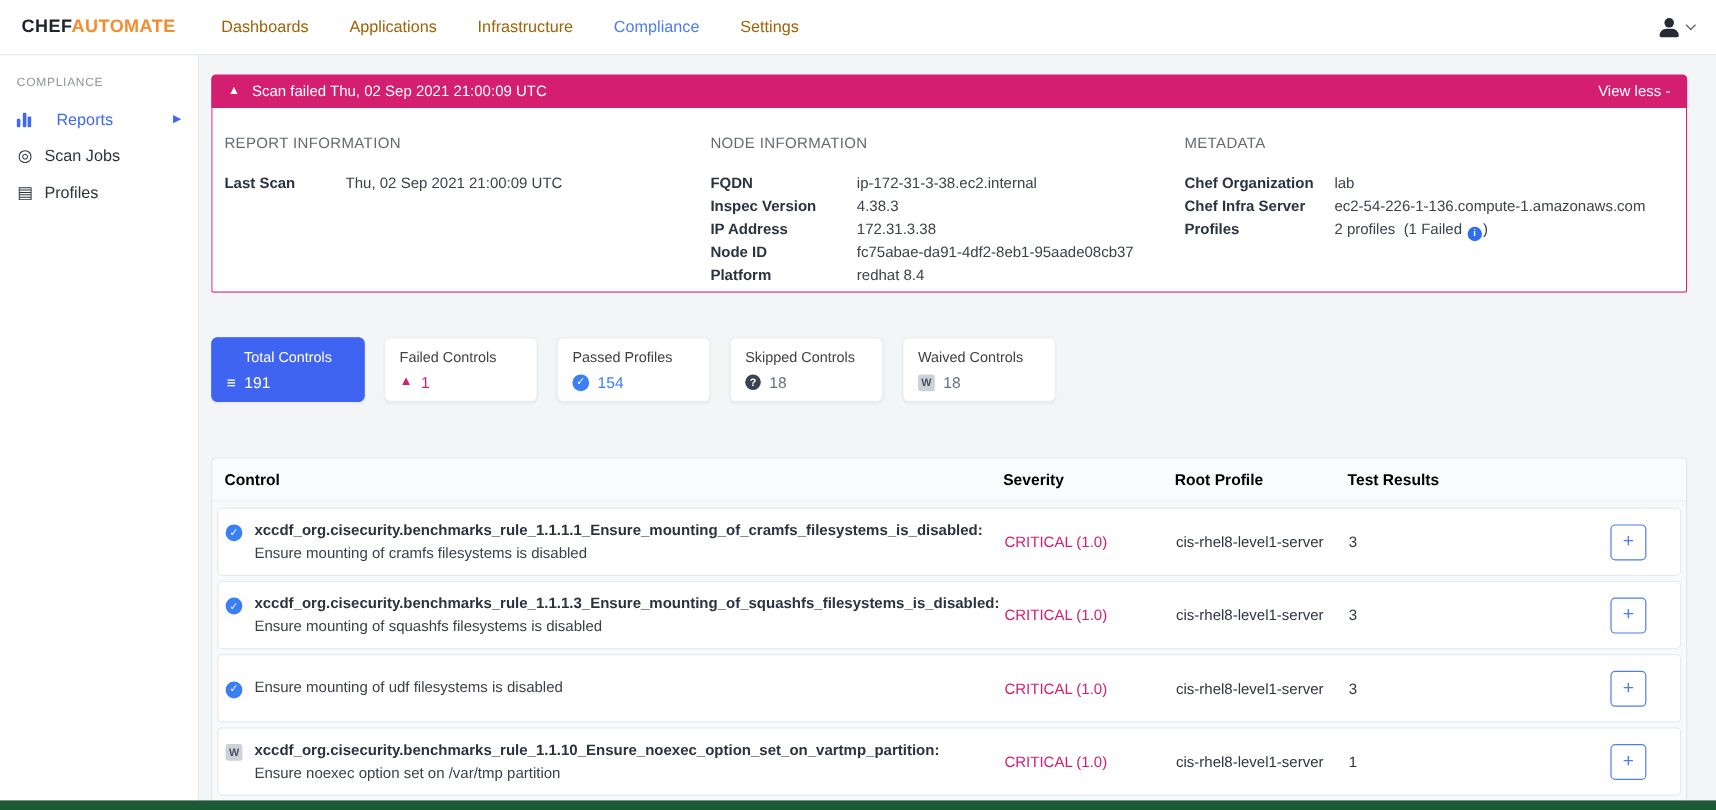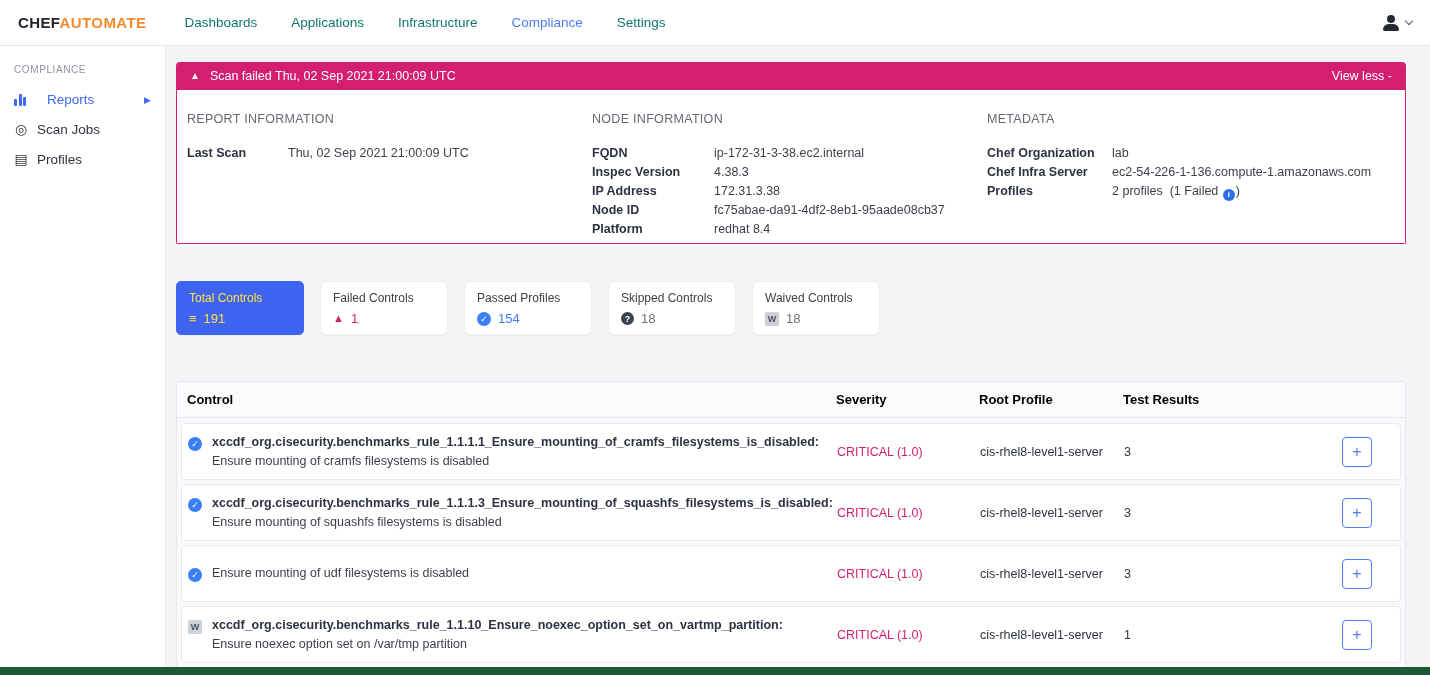--- a/index.html
+++ b/index.html
@@ -5,21 +5,21 @@
   * { margin:0; padding:0; box-sizing:border-box; }
   html,body { width:1430px; height:675px; overflow:hidden; background:#f4f5f7;
     font-family:"Liberation Sans","DejaVu Sans",sans-serif; color:#2e3440; }
 
   
   .topbar { position:absolute; top:0; left:0; width:1430px; height:46px; background:#fff;
     border-bottom:1px solid #e7e9ee; display:flex; align-items:center; padding:0 18px; z-index:5; }
   .logo { font-size:15px; font-weight:800; letter-spacing:.4px; margin-right:38px; white-space:nowrap; }
   .logo .chef { color:#20242f; }
   .logo .automate { color:#f68b2e; }
-  .nav-link { font-size:13.5px; color:#0f766e; margin-right:34px; cursor:pointer; text-decoration:none; }
+  .nav-link { font-size:13.5px; color:#a16207; margin-right:34px; cursor:pointer; text-decoration:none; }
   .nav-link.active { color:#4c7cf0; }
   .topbar-right { margin-left:auto; display:flex; align-items:center; gap:6px; }
   .user-glyph { position:relative; width:18px; height:16px; }
   .user-glyph .head { position:absolute; top:0; left:5px; width:8px; height:8px; border-radius:50%; background:#252a35; }
   .user-glyph .bodyv { position:absolute; bottom:0; left:1px; width:16px; height:7px; border-radius:8px 8px 2px 2px; background:#252a35; }
   .chev { width:6px; height:6px; border-right:1.5px solid #555b66; border-bottom:1.5px solid #555b66;
     transform:rotate(45deg); margin-top:-3px; }
 
   
   .sidebar { position:absolute; top:46px; left:0; bottom:0; width:166px; background:#fff;
@@ -52,21 +52,21 @@
   .info-dot { display:inline-flex; align-items:center; justify-content:center; width:12px; height:12px;
     border-radius:50%; background:#2f6df0; color:#fff; font-size:8px; font-weight:700; margin:0 1px; vertical-align:-2px; cursor:pointer; }
 
   
   .stats { display:flex; gap:16px; margin-top:37px; }
   .card { width:128px; height:54px; background:#fff; border:1px solid #eceef2; border-radius:5px;
     box-shadow:0 1px 2px rgba(30,40,60,.05); padding:9px 12px; cursor:pointer; }
   .card .c-label { font-size:12px; color:#404040; margin-bottom:6px; white-space:nowrap; }
   .card .c-value { display:flex; align-items:center; gap:7px; font-size:13px; color:#69707d; }
   .card.active { background:#3f64f2; border-color:#3f64f2; }
-  .card.active .c-label, .card.active .c-value { color:#fde047; }
+  .card.active .c-label, .card.active .c-value { color:#ffffff;text-align:center; }
   .list-glyph { font-size:13px; line-height:1; }
   .tri-pink { color:#d41f70; font-size:11px; line-height:1; }
   .num-failed { color:#d41f70; }
   .num-passed { color:#3b7ff5; }
   .circ-check { display:inline-flex; align-items:center; justify-content:center; width:14px; height:14px;
     border-radius:50%; background:#3b7ff5; color:#fff; font-size:9px; font-weight:700; }
   .circ-q { display:inline-flex; align-items:center; justify-content:center; width:13px; height:13px;
     border-radius:50%; background:#3b4252; color:#fff; font-size:9px; font-weight:700; }
   .w-badge { display:inline-flex; align-items:center; justify-content:center; width:14px; height:14px;
     border-radius:2px; background:#ccd1da; color:#4a5160; font-size:9px; font-weight:700; }

